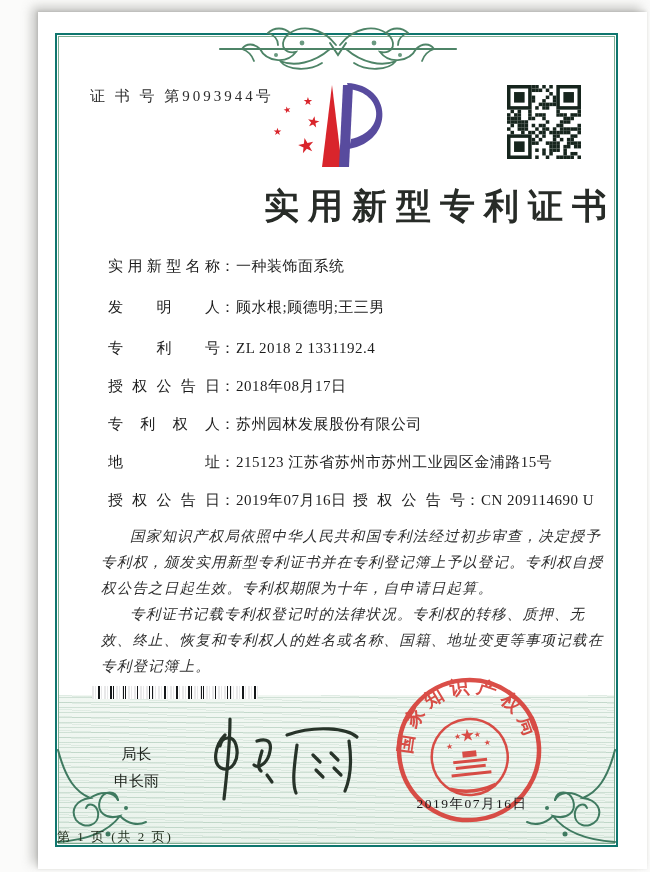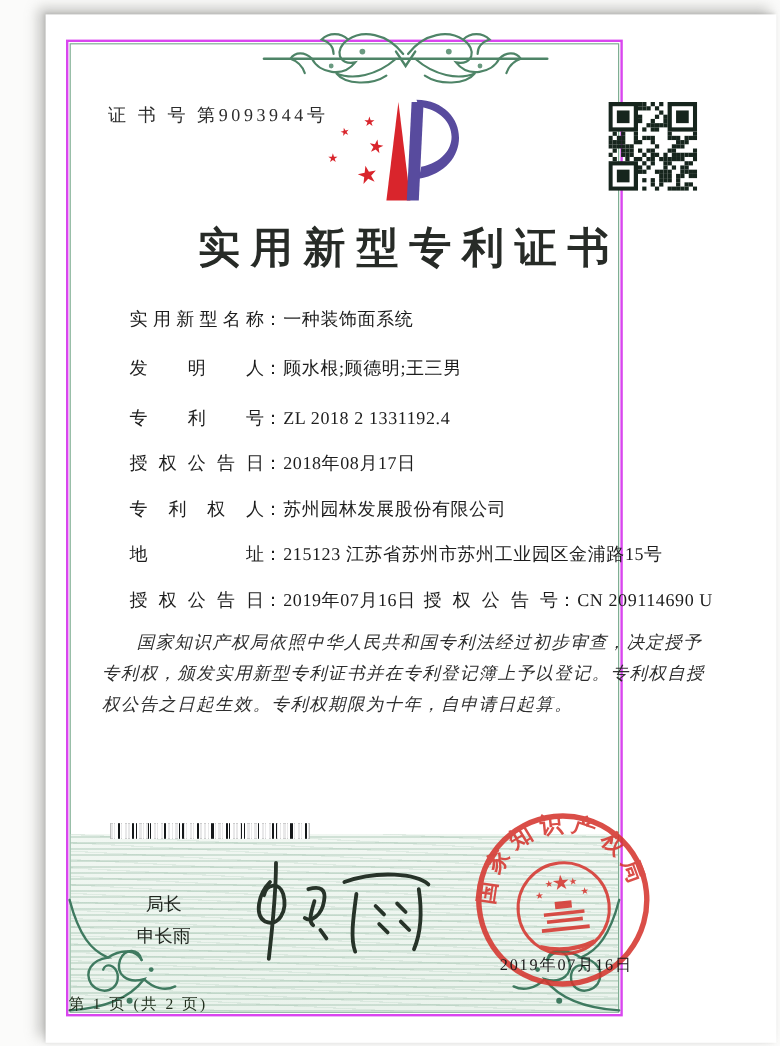--- a/index.html
+++ b/index.html
@@ -7,22 +7,22 @@
   body {
     font-family:"Liberation Serif","DejaVu Serif",serif;
     background:#fbfbfa; position:relative; overflow:hidden;
   }
   .paper {
     position:absolute; left:38px; top:12px; right:3px; bottom:3px;
     background:#ffffff;
     box-shadow:-6px -5px 10px rgba(110,110,105,.38), -1px -1px 3px rgba(120,120,115,.25);
   }
   .cert-frame {
-    position:absolute; left:55px; top:33px; width:464px; height:814px;
-    border:2px solid #d946ef;
+    position:absolute; left:55px; top:33px; width:563px; height:814px;
+    border:2px solid #0f766e;
   }
   .cert-inner {
     position:absolute; inset:1px; border:1px solid #7fae93;
   }
   
   .wave-band {
     position:absolute; left:2px; right:2px; bottom:2px; height:148px;
     background:
       repeating-linear-gradient(0deg, rgba(122,168,141,.28) 0 1px, rgba(255,255,255,0) 1px 5px),
       repeating-linear-gradient(3deg, rgba(122,168,141,.14) 0 1px, rgba(255,255,255,0) 1px 7px),
@@ -40,21 +40,21 @@
   }
   .field-row { position:absolute; left:33px; font-size:15px; color:#1d1d1d; white-space:nowrap;margin-left:18px; }
   .f-label {
     display:inline-block; width:112px; text-align:justify; text-align-last:justify;
     vertical-align:bottom;
   }
   .f-colon { display:inline-block; width:16px; }
   .f-value { letter-spacing:.5px; }
   .grant-2 { position:absolute; left:245px; top:0; }
   .body-text {
-    position:absolute; left:28px; top:488px; width:506px;
+    position:absolute; left:44px; top:488px; width:506px;
     font-size:14.5px; line-height:26px; letter-spacing:1.2px; color:#2e2e2e;
     font-style:italic;
   }
   .body-text p { text-indent:2em; }
   .barcode {
     position:absolute; left:35px; top:651px; width:166px; height:13px;
     background:
       repeating-linear-gradient(90deg,#15181a 0 2px,#fff 2px 3px,#15181a 3px 4px,#fff 4px 6px),
       repeating-linear-gradient(90deg,rgba(255,255,255,.9) 0 5px,rgba(255,255,255,0) 5px 9px,rgba(255,255,255,.9) 9px 13px);
     background-blend-mode:lighten;
@@ -333,20 +333,21 @@
   </div>
   <div class="field-row" style="top:456px">
     <span class="f-label">授权公告日</span><span class="f-colon">：</span><span class="f-value">2019年07月16日</span>
     <span class="grant-2">
       <span class="f-label">授权公告号</span><span class="f-colon">：</span><span class="f-value">CN 209114690 U</span>
     </span>
   </div>
 
   <div class="body-text">
     <p>国家知识产权局依照中华人民共和国专利法经过初步审查，决定授予专利权，颁发实用新型专利证书并在专利登记簿上予以登记。专利权自授权公告之日起生效。专利权期限为十年，自申请日起算。</p>
+    <p>专利证书记载专利权登记时的法律状况。专利权的转移、质押、无效、终止、恢复和专利权人的姓名或名称、国籍、地址变更等事项记载在专利登记簿上。</p>
   </div>
 
   <div class="barcode"></div>
 
   <div class="signer">
     <div>局长</div>
     <div>申长雨</div>
   </div>
 
   <div class="signature">

